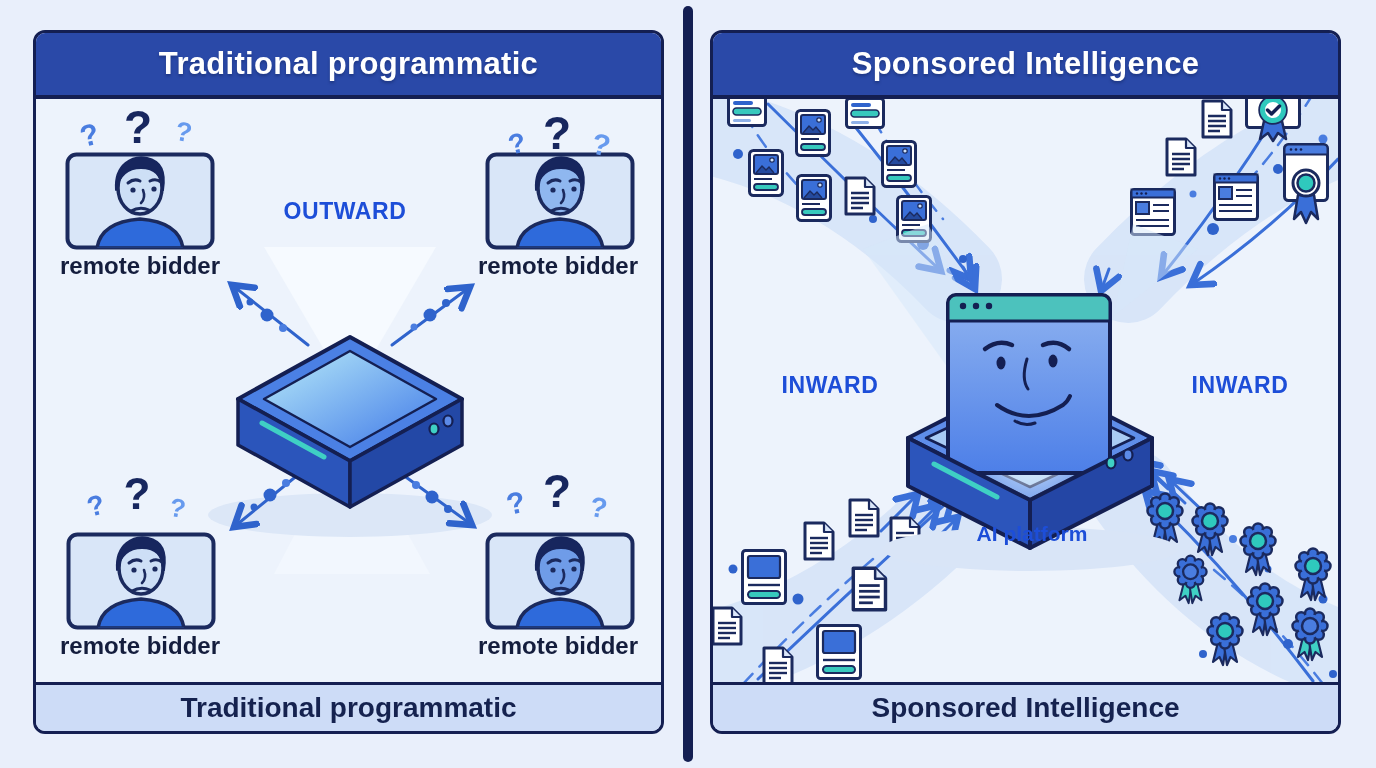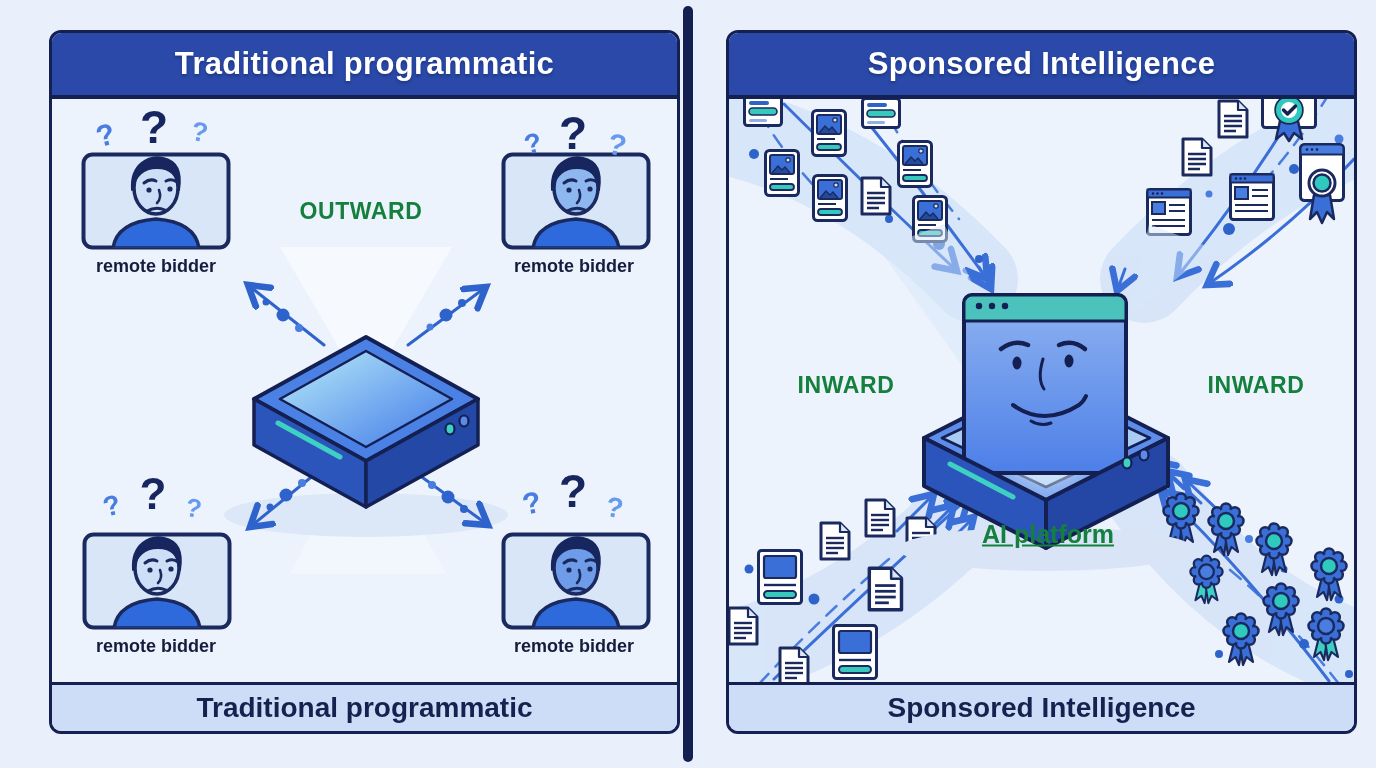--- a/index.html
+++ b/index.html
@@ -13,21 +13,20 @@
 
   .divider {
     position:absolute; left:683px; top:6px; width:10px; height:756px;
     background:#141f52; border-radius:5px;
   }
 
   .panel {
     position:absolute; top:30px; width:631px; height:704px;
     background:#edf3fc; border:3px solid #141f52; border-radius:12px;
     overflow:hidden;
-    margin-left:16px;
   }
   .panel-left  { left:33px; }
   .panel-right { left:710px;text-align:right; }
 
   .banner-top {
     position:absolute; top:0; left:0; right:0; height:66px;
     background:#2a49a8; border-bottom:4px solid #141f52;
     color:#ffffff; font-size:31px; font-weight:bold;
     display:flex; align-items:center; justify-content:center;
     text-shadow:0 2px 3px rgba(10,20,60,.35); letter-spacing:.3px;
@@ -36,25 +35,25 @@
     position:absolute; bottom:0; left:0; right:0; height:49px;
     background:#cddcf7; border-top:3px solid #141f52;
     color:#15224f; font-size:28px; font-weight:bold;
     display:flex; align-items:center; justify-content:center;
   }
   .panel-body { position:absolute; top:66px; bottom:49px; left:0; right:0; }
   .panel-body > svg { position:absolute; top:0; left:0; width:100%; height:100%; }
 
   .overlay-label {
     position:absolute; transform:translate(-50%,-50%);
-    color:#15803d; font-weight:bold; white-space:nowrap;
+    color:#1d4ed8; font-weight:bold; white-space:nowrap;
   }
   .direction    { font-size:23px; letter-spacing:.6px; }
-  .bidder-label { font-size:18px; font-weight:600; color:#141d3d; }
-  .platform-label { font-size:25px;text-decoration:underline; }
+  .bidder-label { font-size:24px; font-weight:600; color:#141d3d; }
+  .platform-label { font-size:21px; }
 
   svg text { font-family:"Liberation Sans", sans-serif; font-weight:bold; }
 </style>
 </head>
 <body>
 
 <div class="canvas">
 
   <div class="panel panel-left">
     <div class="banner-top">

